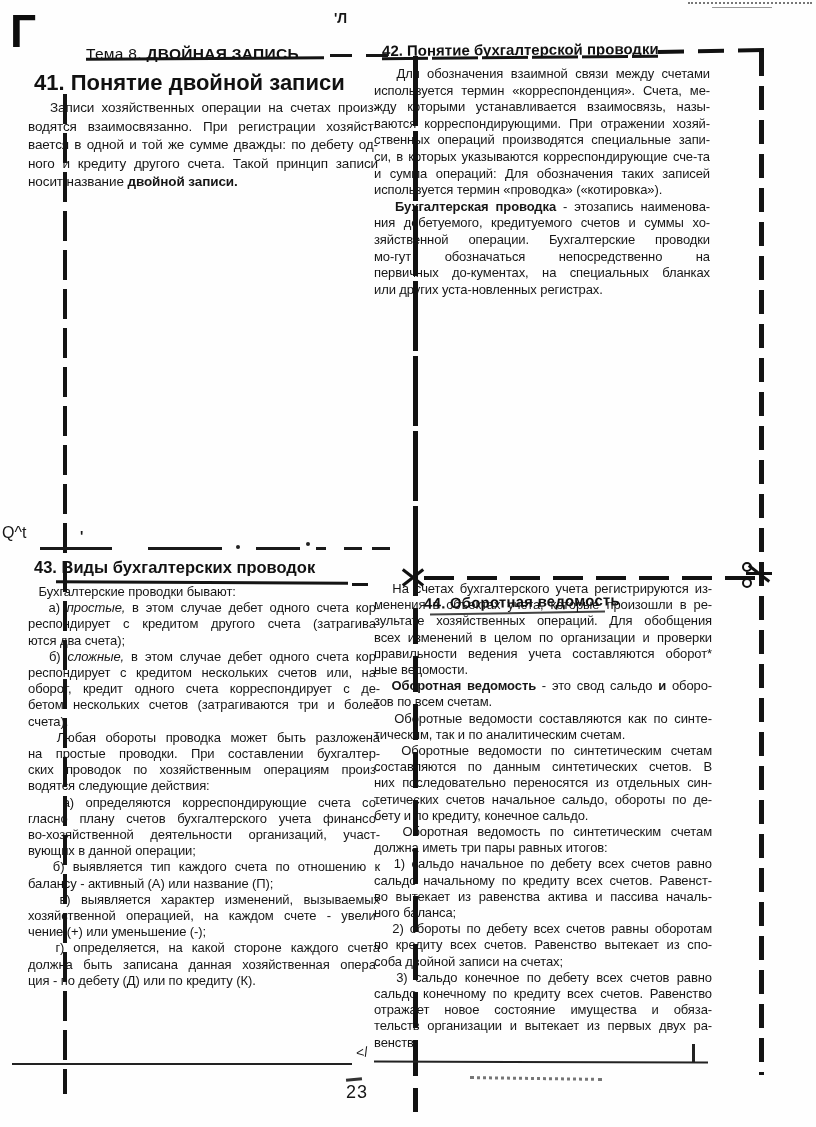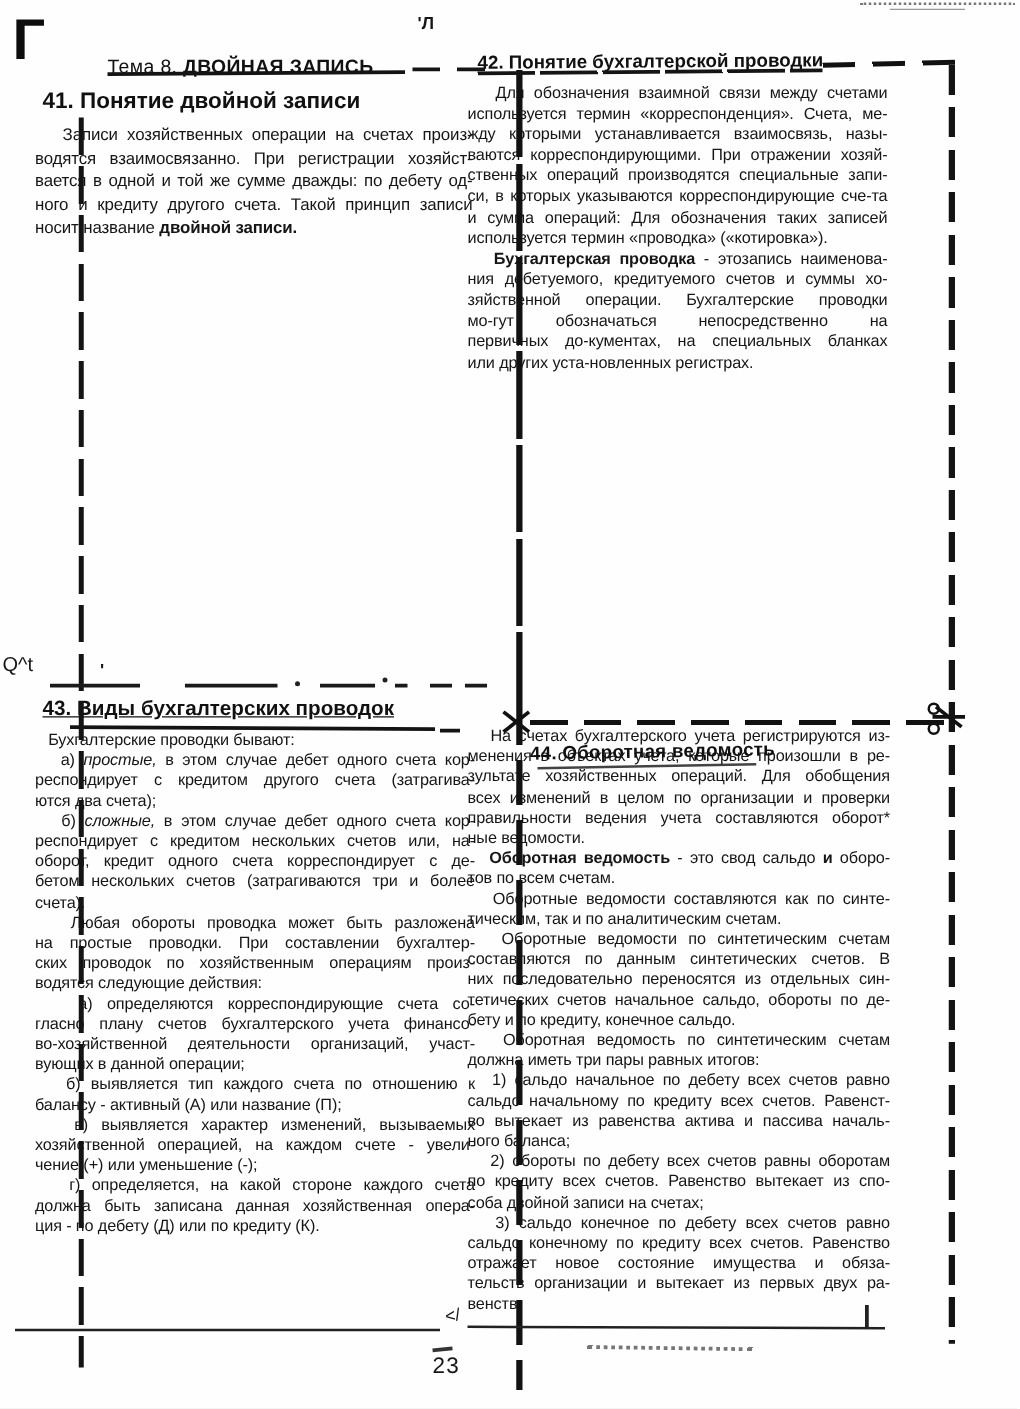--- a/index.html
+++ b/index.html
@@ -12,23 +12,23 @@
   .abs { position:absolute; }
   
   .body-col { position:absolute; z-index:1; }
   .tline { white-space:pre-wrap; text-align:justify; text-align-last:justify; }
   .tline.tlast { text-align-last:left; }
   .sec41-body { left:28px; top:99px;  width:350px; font-size:13.5px; line-height:18.5px; letter-spacing:-0.1px; }
   .sec42-body { left:374px; top:66px; width:336px; font-size:13px;  line-height:16.6px; letter-spacing:-0.1px; }
   .sec43-body { left:28px; top:584px; width:352px; font-size:13px;  line-height:16.2px; letter-spacing:-0.1px; }
   .sec44-body { left:374px; top:581px; width:338px; font-size:13px; line-height:16.2px; letter-spacing:-0.1px; }
   .topic    { left:86px;  top:45px;  font-size:15.5px; font-weight:normal; letter-spacing:0.3px; z-index:1; }
-  .h41      { left:34px;  top:70px;  font-size:18px; font-weight:bold; z-index:1; }
+  .h41      { left:34px;  top:70px;  font-size:22px; font-weight:bold; z-index:1; }
   .h42      { left:382px; top:41px;  font-size:15px;   font-weight:bold; z-index:1; transform:rotate(-0.4deg); }
-  .h43      { left:34px;  top:558px; font-size:16.5px; font-weight:bold; z-index:1;text-decoration:underline; }
+  .h43      { left:34px;  top:558px; font-size:16.5px; font-weight:bold; z-index:1; }
   .h44      { left:424px; top:593px; font-size:15px;   font-weight:bold; z-index:2; transform:rotate(-1deg); letter-spacing:0.2px; }
   h2,h3 { margin:0; position:absolute; color:#111; }
   
   .ln { position:absolute; z-index:5; background:#141414; }
   .vline-left   { left:63px;  top:94px;  width:4px; height:1000px;
                   background:repeating-linear-gradient(to bottom,#141414 0 30px,transparent 30px 39px); }
   .vline-ctr-top{ left:413px; top:56px;  width:5px; height:504px;
                   background:repeating-linear-gradient(to bottom,#121212 0 70px,transparent 70px 75px); }
   .vline-ctr-bot{ left:413px; top:560px; width:5px; height:552px;
                   background:repeating-linear-gradient(to bottom,#121212 0 36px,transparent 36px 48px); }

